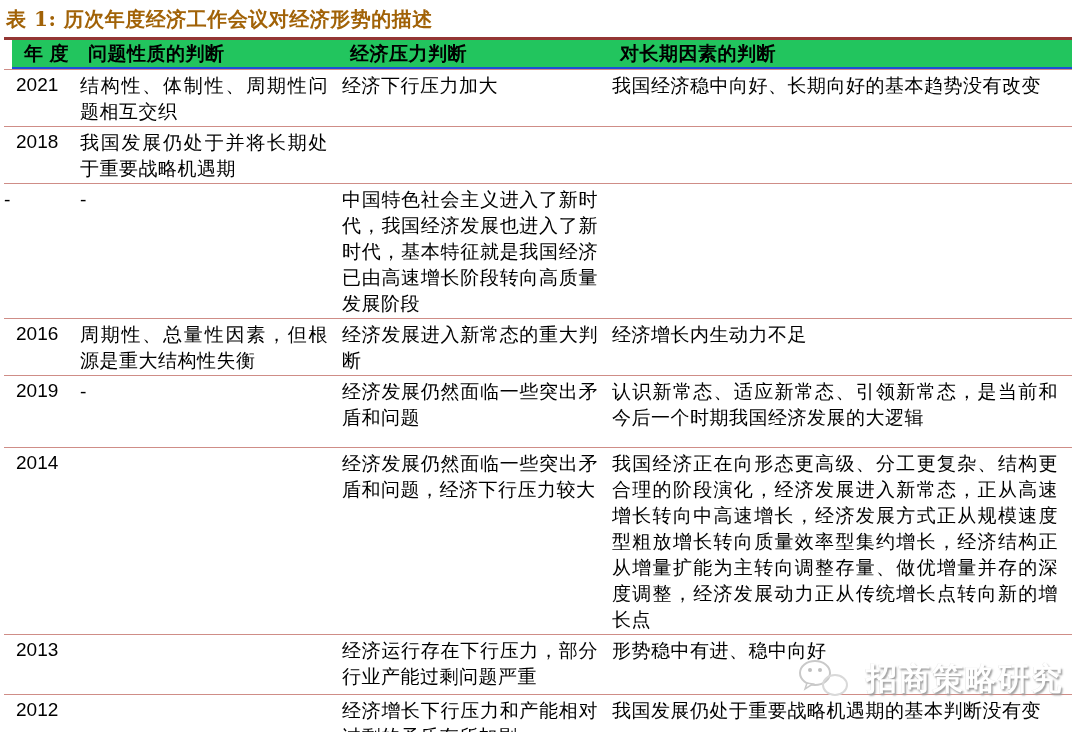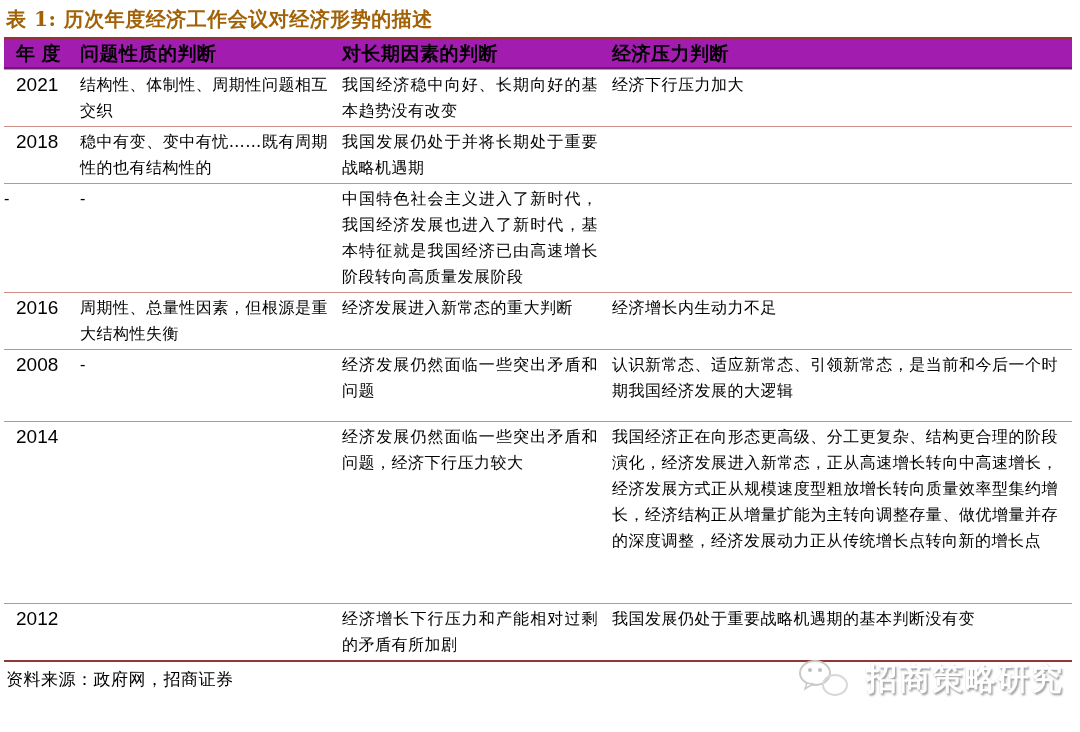--- a/index.html
+++ b/index.html
@@ -26,27 +26,28 @@
     width: 100%;
     border-top: 3px solid #943634;
     border-bottom: 2px solid #943634;
   }
   .t-row {
     display: grid;
     grid-template-columns: 76px 262px 270px 1fr;
     border-top: 1px solid #cf8d87;
   }
   .t-row.header-row {
-    background: #a21caf;
+    background: #22c55e;
     border-top: none;
-    border-bottom: 2px solid #701a75;
+    border-bottom: 2px solid #1d4ed8;
     min-height: 27px;
+    margin-left: 8px;
   }
   .cell {
-    font-size: 16px;
+    font-size: 19px;
     line-height: 26px;
     padding: 2px 14px 2px 0;
     text-align: justify;
     text-justify: inter-ideograph;
     letter-spacing: 0.5px;
   }
   .cell.year {
     padding-left: 12px;
     font-family: "Liberation Sans", sans-serif;
     font-size: 19px;
@@ -102,64 +103,69 @@
 
 <div class="page">
 
   <div class="doc-title">表 1:  历次年度经济工作会议对经济形势的描述</div>
 
   <div class="table">
 
     <div class="t-row header-row">
       <div class="cell year">年 度</div>
       <div class="cell">问题性质的判断</div>
+      <div class="cell">经济压力判断</div>
       <div class="cell">对长期因素的判断</div>
-      <div class="cell">经济压力判断</div>
     </div>
 
     <div class="t-row row-0">
       <div class="cell year">2021</div>
       <div class="cell">结构性、体制性、周期性问题相互交织</div>
+      <div class="cell">经济下行压力加大</div>
       <div class="cell">我国经济稳中向好、长期向好的基本趋势没有改变</div>
-      <div class="cell">经济下行压力加大</div>
     </div>
 
     <div class="t-row row-1">
       <div class="cell year">2018</div>
-      <div class="cell">稳中有变、变中有忧……既有周期性的也有结构性的</div>
       <div class="cell">我国发展仍处于并将长期处于重要战略机遇期</div>
     </div>
 
     <div class="t-row row-2">
       <div class="cell">-</div>
       <div class="cell">-</div>
       <div class="cell">中国特色社会主义进入了新时代，我国经济发展也进入了新时代，基本特征就是我国经济已由高速增长阶段转向高质量发展阶段</div>
     </div>
 
     <div class="t-row row-3">
       <div class="cell year">2016</div>
       <div class="cell">周期性、总量性因素，但根源是重大结构性失衡</div>
       <div class="cell">经济发展进入新常态的重大判断</div>
       <div class="cell">经济增长内生动力不足</div>
     </div>
 
     <div class="t-row row-4">
-      <div class="cell year">2008</div>
+      <div class="cell year">2019</div>
       <div class="cell">-</div>
       <div class="cell">经济发展仍然面临一些突出矛盾和问题</div>
       <div class="cell">认识新常态、适应新常态、引领新常态，是当前和今后一个时期我国经济发展的大逻辑</div>
     </div>
 
     <div class="t-row row-5">
       <div class="cell year">2014</div>
       <div class="cell"></div>
       <div class="cell">经济发展仍然面临一些突出矛盾和问题，经济下行压力较大</div>
       <div class="cell">我国经济正在向形态更高级、分工更复杂、结构更合理的阶段演化，经济发展进入新常态，正从高速增长转向中高速增长，经济发展方式正从规模速度型粗放增长转向质量效率型集约增长，经济结构正从增量扩能为主转向调整存量、做优增量并存的深度调整，经济发展动力正从传统增长点转向新的增长点</div>
     </div>
 
+    <div class="t-row row-6">
+      <div class="cell year">2013</div>
+      <div class="cell"></div>
+      <div class="cell">经济运行存在下行压力，部分行业产能过剩问题严重</div>
+      <div class="cell">形势稳中有进、稳中向好</div>
+    </div>
 
     <div class="t-row row-7">
       <div class="cell year">2012</div>
       <div class="cell"></div>
       <div class="cell">经济增长下行压力和产能相对过剩的矛盾有所加剧</div>
       <div class="cell">我国发展仍处于重要战略机遇期的基本判断没有变</div>
     </div>
 
   </div>
 

